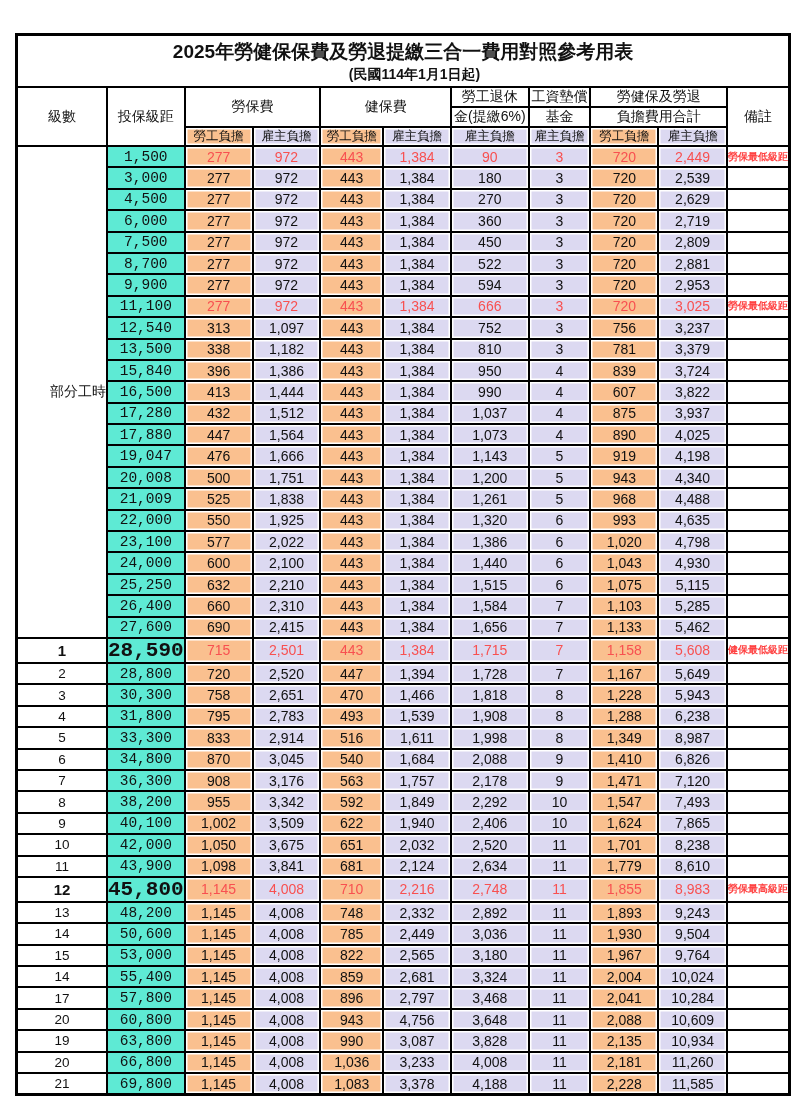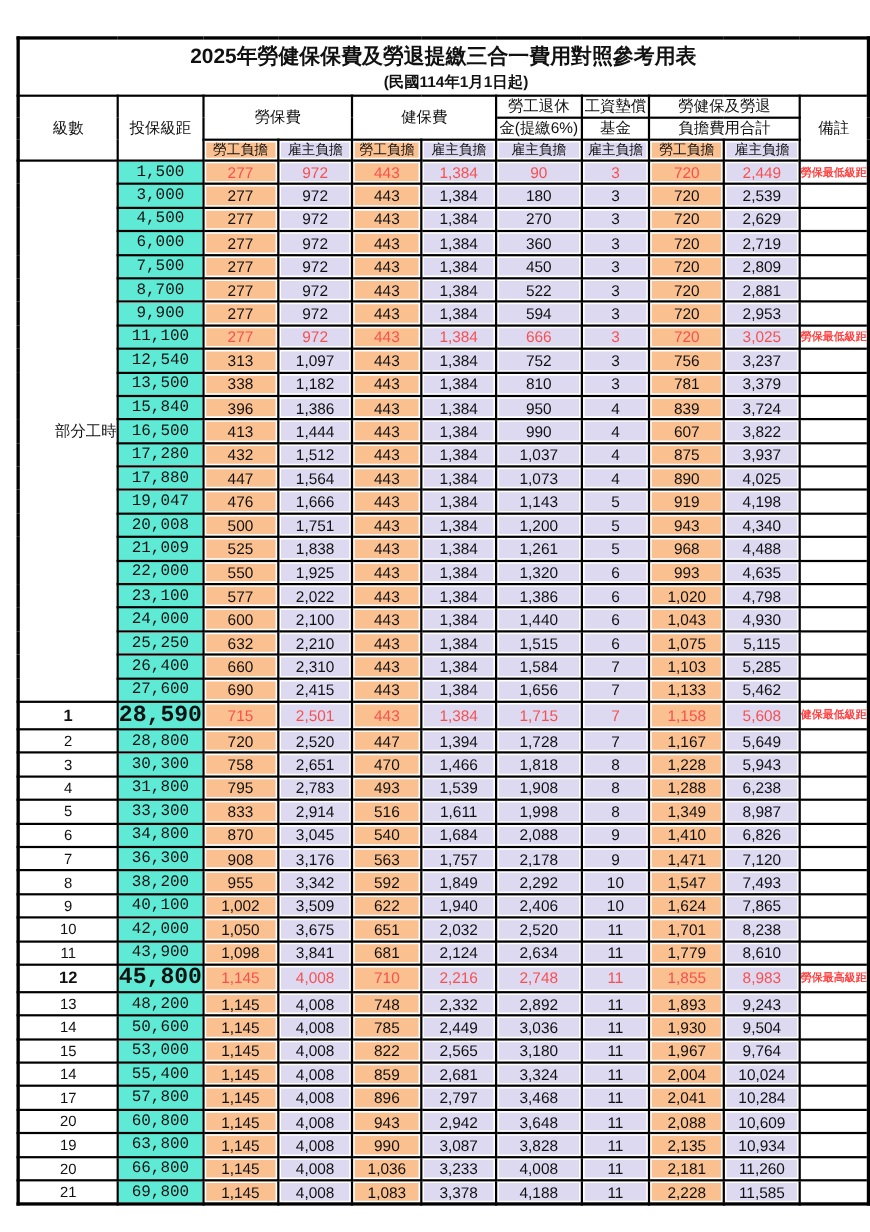--- a/index.html
+++ b/index.html
@@ -581,21 +581,21 @@
         <td class="bg-emp">2,041</td>
         <td class="bg-er">10,284</td>
         <td class="note-cell"></td>
       </tr>
       <tr>
         <td class="level-cell">20</td>
         <td class="bracket-cell">60,800</td>
         <td class="bg-emp">1,145</td>
         <td class="bg-er">4,008</td>
         <td class="bg-emp">943</td>
-        <td class="bg-er">2,942</td>
+        <td class="bg-er">4,756</td>
         <td class="bg-er">3,648</td>
         <td class="bg-er">11</td>
         <td class="bg-emp">2,088</td>
         <td class="bg-er">10,609</td>
         <td class="note-cell"></td>
       </tr>
       <tr>
         <td class="level-cell">19</td>
         <td class="bracket-cell">63,800</td>
         <td class="bg-emp">1,145</td>

